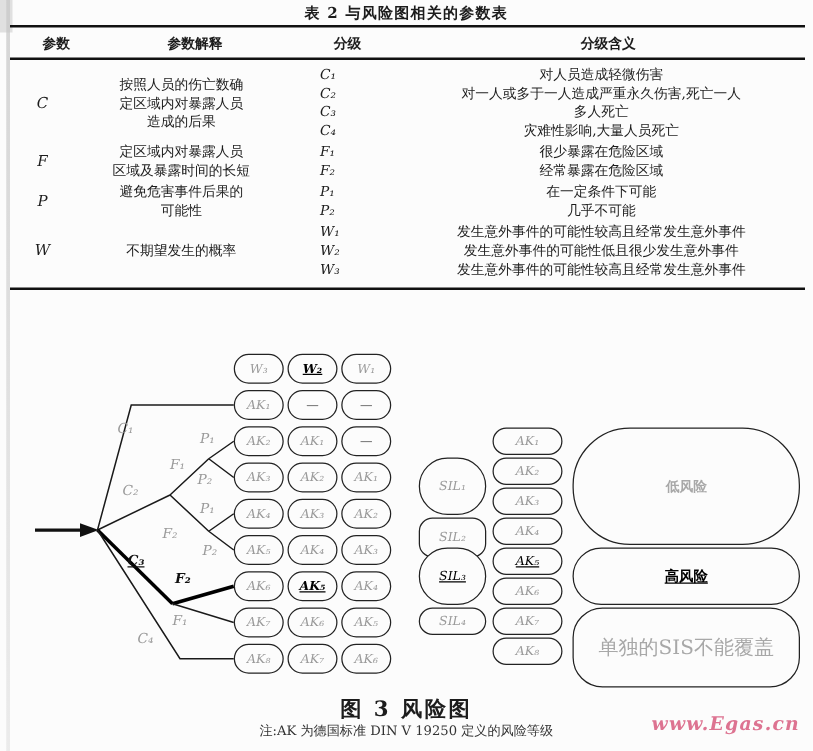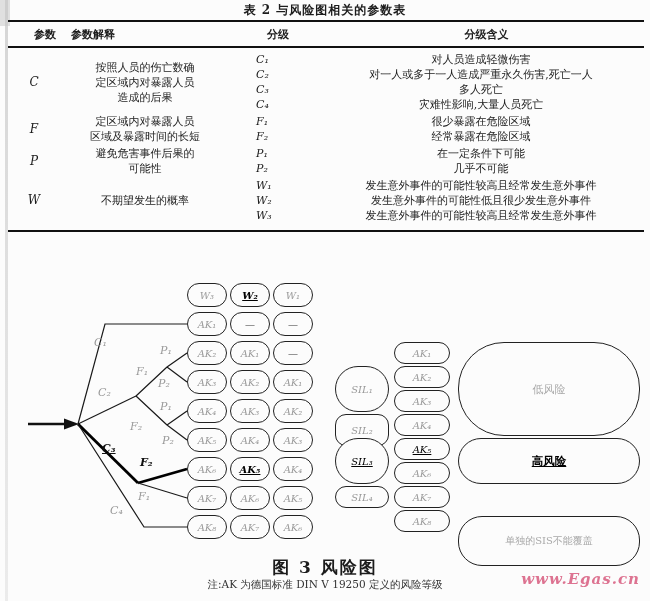--- a/index.html
+++ b/index.html
@@ -11,21 +11,21 @@
 
   
   .tbl-title{position:absolute;top:2px;left:0;width:100%;text-align:center;
              font-size:12px;font-weight:bold;letter-spacing:1px;}
   .rule{position:absolute;left:8px;right:6px;background:#111;}
   .rule.top{top:20px;height:2.2px;}
   .rule.mid{top:46px;height:1.6px;}
   .rule.bot{top:230px;height:2.2px;}
   .thead{position:absolute;top:27px;left:8px;right:6px;display:flex;font-size:11px;font-weight:bold;}
   .th-param{width:52px;text-align:center;padding-left:11px;}
-  .th-expl{width:170px;}
+  .th-expl{width:170px;text-align:center;}
   .th-grade{width:88px;padding-left:26px;box-sizing:border-box;}
   .th-mean{flex:1;text-align:center;}
   .tbody{position:absolute;top:48px;left:8px;right:6px;font-size:11px;line-height:15px;}
   .prow{display:flex;align-items:center;margin-bottom:2px;}
   .prow.first{margin-top:4px;}
   .pcol{width:52px;text-align:center;font-style:italic;font-size:12px;}
   .ecol{width:170px;text-align:center;}
   .gcol{flex:1;}
   .gline{display:flex;}
   .glabel{width:88px;padding-left:26px;box-sizing:border-box;font-style:italic;}
@@ -246,20 +246,20 @@
 
   <div class="akpill" style="top:342px;">AK₁</div>
   <div class="akpill" style="top:366px;">AK₂</div>
   <div class="akpill" style="top:390px;">AK₃</div>
   <div class="akpill" style="top:414px;">AK₄</div>
   <div class="akpill sel-txt" style="top:438px;">AK₅</div>
   <div class="akpill" style="top:462px;">AK₆</div>
   <div class="akpill" style="top:486px;">AK₇</div>
   <div class="akpill" style="top:510px;">AK₈</div>
 
-  <div class="zone" style="top:342px;height:94px;border-radius:46px;">低风险</div>
+  <div class="zone" style="top:342px;height:94px;border-radius:46px;font-weight:bold;">低风险</div>
   <div class="zone sel-txt" style="top:438px;height:46px;border-radius:24px;font-size:11.5px;">高风险</div>
-  <div class="zone" style="top:516px;height:50px;border-radius:24px;font-size:10px;">单独的SIS不能覆盖</div>
+  <div class="zone" style="top:486px;height:64px;border-radius:24px;font-size:16px;">单独的SIS不能覆盖</div>
 
   <div class="caption">图 3  风险图</div>
   <div class="note">注:AK 为德国标准 DIN V 19250 定义的风险等级</div>
   <div class="watermark">www.Egas.cn</div>
 </div>
 
 </body></html>

